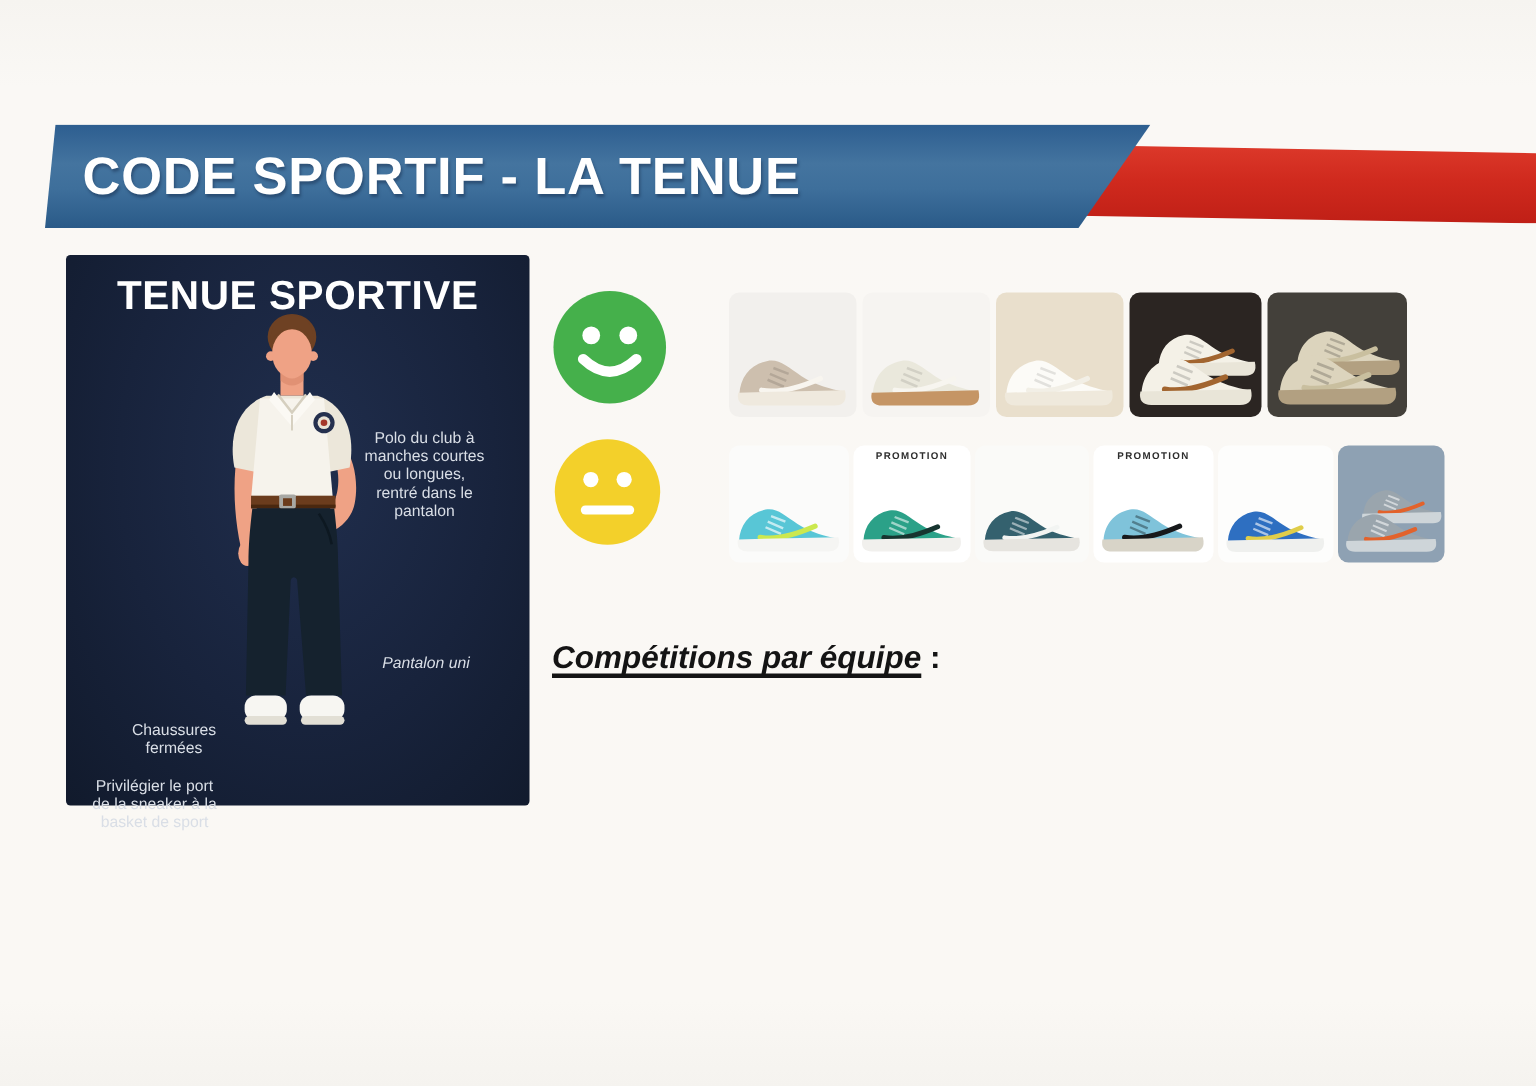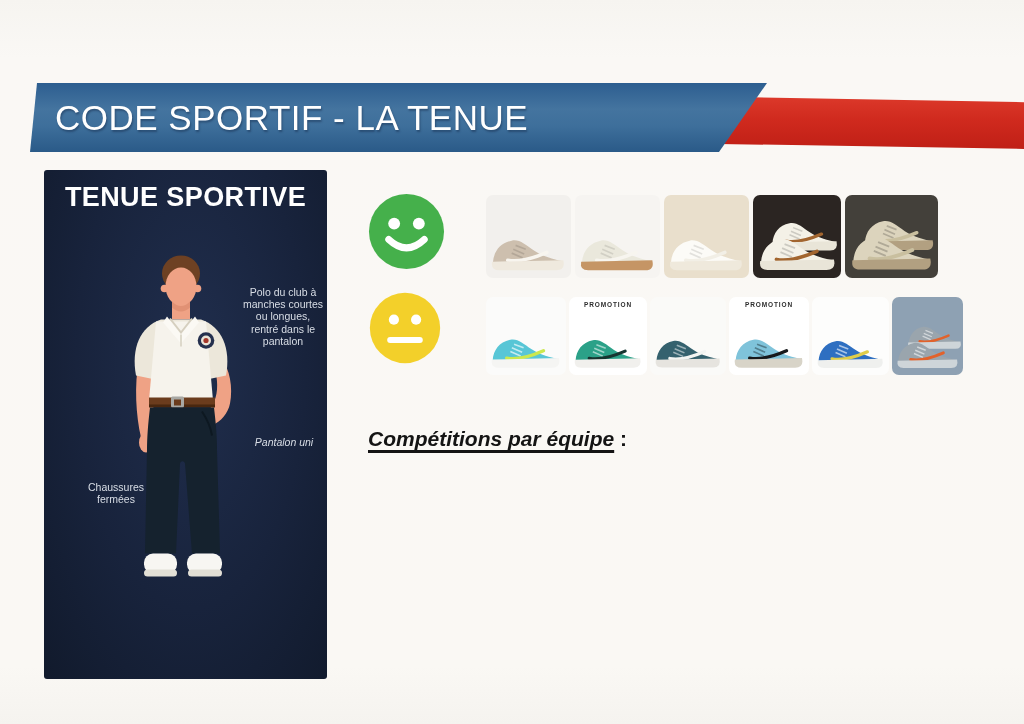--- a/index.html
+++ b/index.html
@@ -8,26 +8,26 @@
   .page{position:absolute;inset:0;background:linear-gradient(180deg,#f6f4f0 0%,#faf8f5 8%,#faf8f4 92%,#f5f3ef 100%);}
 
   
   .red-stripe{position:absolute;left:688px;top:95px;width:336px;height:55px;
       background:linear-gradient(180deg,#dd3a2b 0%,#d02a1e 45%,#bf1f16 100%);
       clip-path:polygon(0 2%,100% 13%,100% 98%,0 88%);}
   .banner{position:absolute;left:28px;top:83px;width:742px;height:69px;
       background:linear-gradient(180deg,#2d5e90 0%,#44749f 38%,#3e6f9b 62%,#2a5a88 100%);
       clip-path:polygon(9px 0,739px 0,691px 100%,2px 100%);}
   .banner-title{position:absolute;left:27px;top:0;height:69px;line-height:70px;
-      color:#ffffff;font-size:35px;font-weight:400;letter-spacing:.5px;
+      color:#ffffff;font-size:35px;font-weight:700;letter-spacing:.5px;
       text-shadow:1px 2px 2px rgba(20,40,70,.45);white-space:nowrap;}
 
   
-  .panel{position:absolute;left:44px;top:170px;width:283px;height:509px;border-radius:3px;
-      background:radial-gradient(ellipse at 52% 38%, #202e4d 0%, #18233c 55%, #111a2c 100%);}
+  .panel{position:absolute;left:44px;top:170px;width:283px;height:367px;border-radius:3px;
+      background:radial-gradient(ellipse at 52% 38%, #202e4d 0%, #18233c 55%, #111a2c 100%);padding-left:26px;}
   .panel-title{position:absolute;top:12px;left:0;width:100%;text-align:center;
       color:#fff;font-size:27px;font-weight:800;letter-spacing:.4px;}
   .panel svg.man{position:absolute;inset:0;width:100%;height:100%;}
   .ann{position:absolute;color:#d9dee6;font-size:10.5px;line-height:1.16;
       white-space:pre-line;text-align:center;}
   .ann-polo{left:196px;top:116px;width:86px;text-align:center;}
   .ann-pantalon{left:207px;top:266px;width:66px;font-style:italic;}
   .ann-chaussures{left:38px;top:311px;width:68px;}
   .ann-sneaker{left:14px;top:348px;width:90px;}
 
@@ -111,20 +111,23 @@
     </svg>
     <div class="panel-title">TENUE SPORTIVE</div>
     <div class="ann ann-polo">Polo du club à
 manches courtes
 ou longues,
 rentré dans le
 pantalon</div>
     <div class="ann ann-pantalon">Pantalon uni</div>
     <div class="ann ann-chaussures">Chaussures
 fermées</div>
+    <div class="ann ann-sneaker">Privilégier le port
+de la sneaker à la
+basket de sport</div>
   </div>
 
   <div class="face face-happy">
     <svg viewBox="0 0 80 80">
       <circle cx="40" cy="40" r="38" fill="#45b04b"></circle>
       <circle cx="27.5" cy="32" r="6" fill="#ffffff"></circle>
       <circle cx="52.5" cy="32" r="6" fill="#ffffff"></circle>
       <path d="M22,48 Q40,65 58,48" stroke="#ffffff" stroke-width="7" fill="none" stroke-linecap="round"></path>
     </svg>
   </div>

